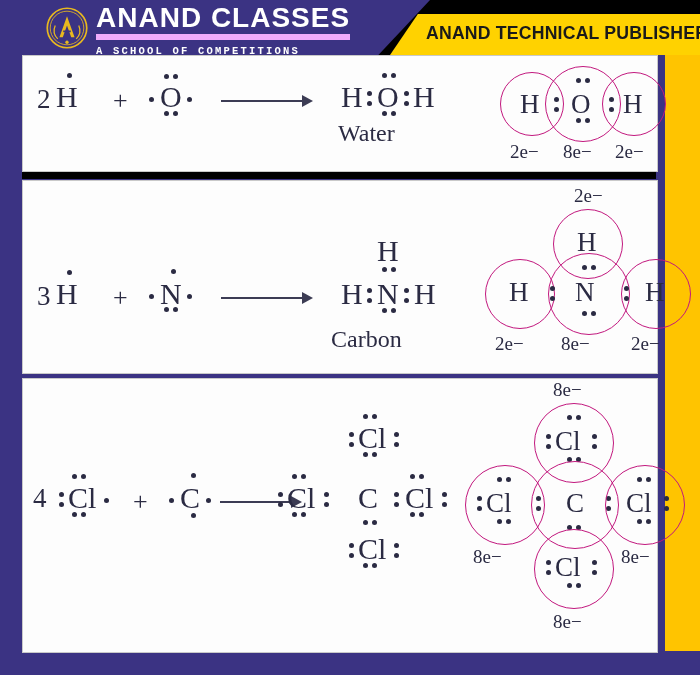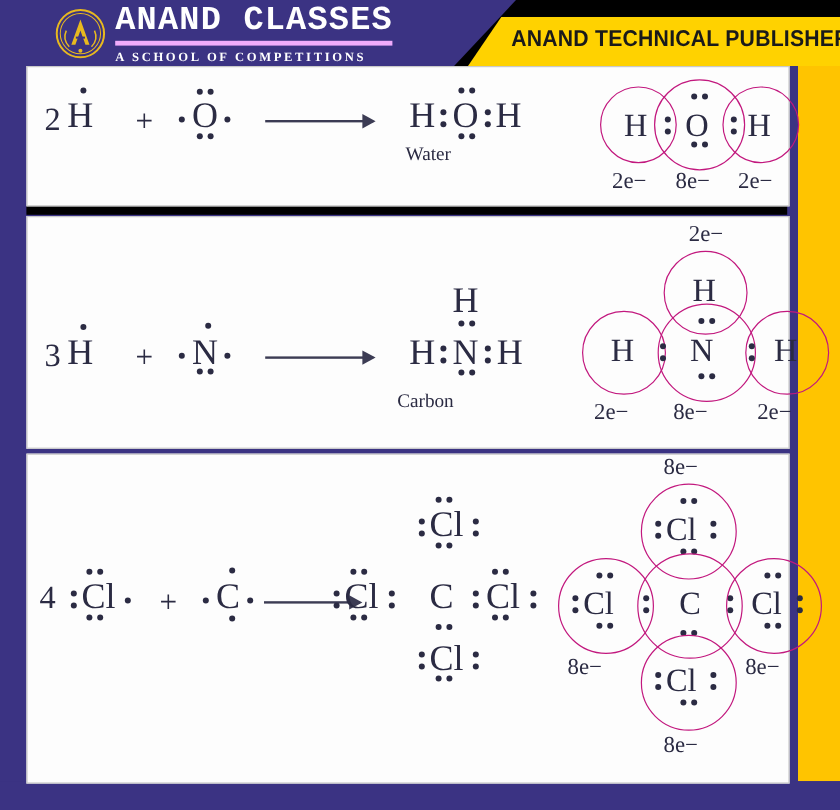--- a/index.html
+++ b/index.html
@@ -65,33 +65,33 @@
     position: absolute;
     left: 46px; top: 7px;
     width: 42px; height: 42px;
   }
   #brand-block {
     position: absolute;
     left: 96px; top: 3px;
     width: 270px;
   }
   #brand-main {
-    font-family: Liberation Mono, monospace;
+    font-family: Liberation Sans, sans-serif;
     font-weight: bold;
     font-size: 28px;
     color: #ffffff;
     letter-spacing: 1px;
     line-height: 30px;
     white-space: nowrap;
-    border-bottom: 4px solid #f0abfc;
+    border-bottom: 6px solid #f0abfc;
     padding-bottom: 1px;
     display: inline-block;
   }
   #brand-sub {
-    font-family: Liberation Serif, serif;
+    font-family: Liberation Mono, monospace;
     font-size: 10.5px;
     font-weight: bold;
     color: #ffffff;
     letter-spacing: 2.2px;
     margin-top: 3px;
     white-space: nowrap;
     border-bottom: 1.5px solid #ffffff;
     display: inline-block;
     padding-bottom: 1px;
   }
@@ -140,21 +140,21 @@
     color: #2b2b43;
     white-space: nowrap;
   }
   .atom {
     font-size: 30px;
     line-height: 30px;
   }
   .coef { font-size: 27px; }
   .plus { font-size: 26px; }
   .label-name {
-    font-size: 16px;
+    font-size: 24px;
     color: #2b2b43;
     font-family: "Liberation Serif", "DejaVu Serif", serif;
   }
   .ecount {
     font-size: 19px;
     color: #2b2b43;
     font-family: "Liberation Serif", "DejaVu Serif", serif;
     white-space: nowrap;
   }
 

